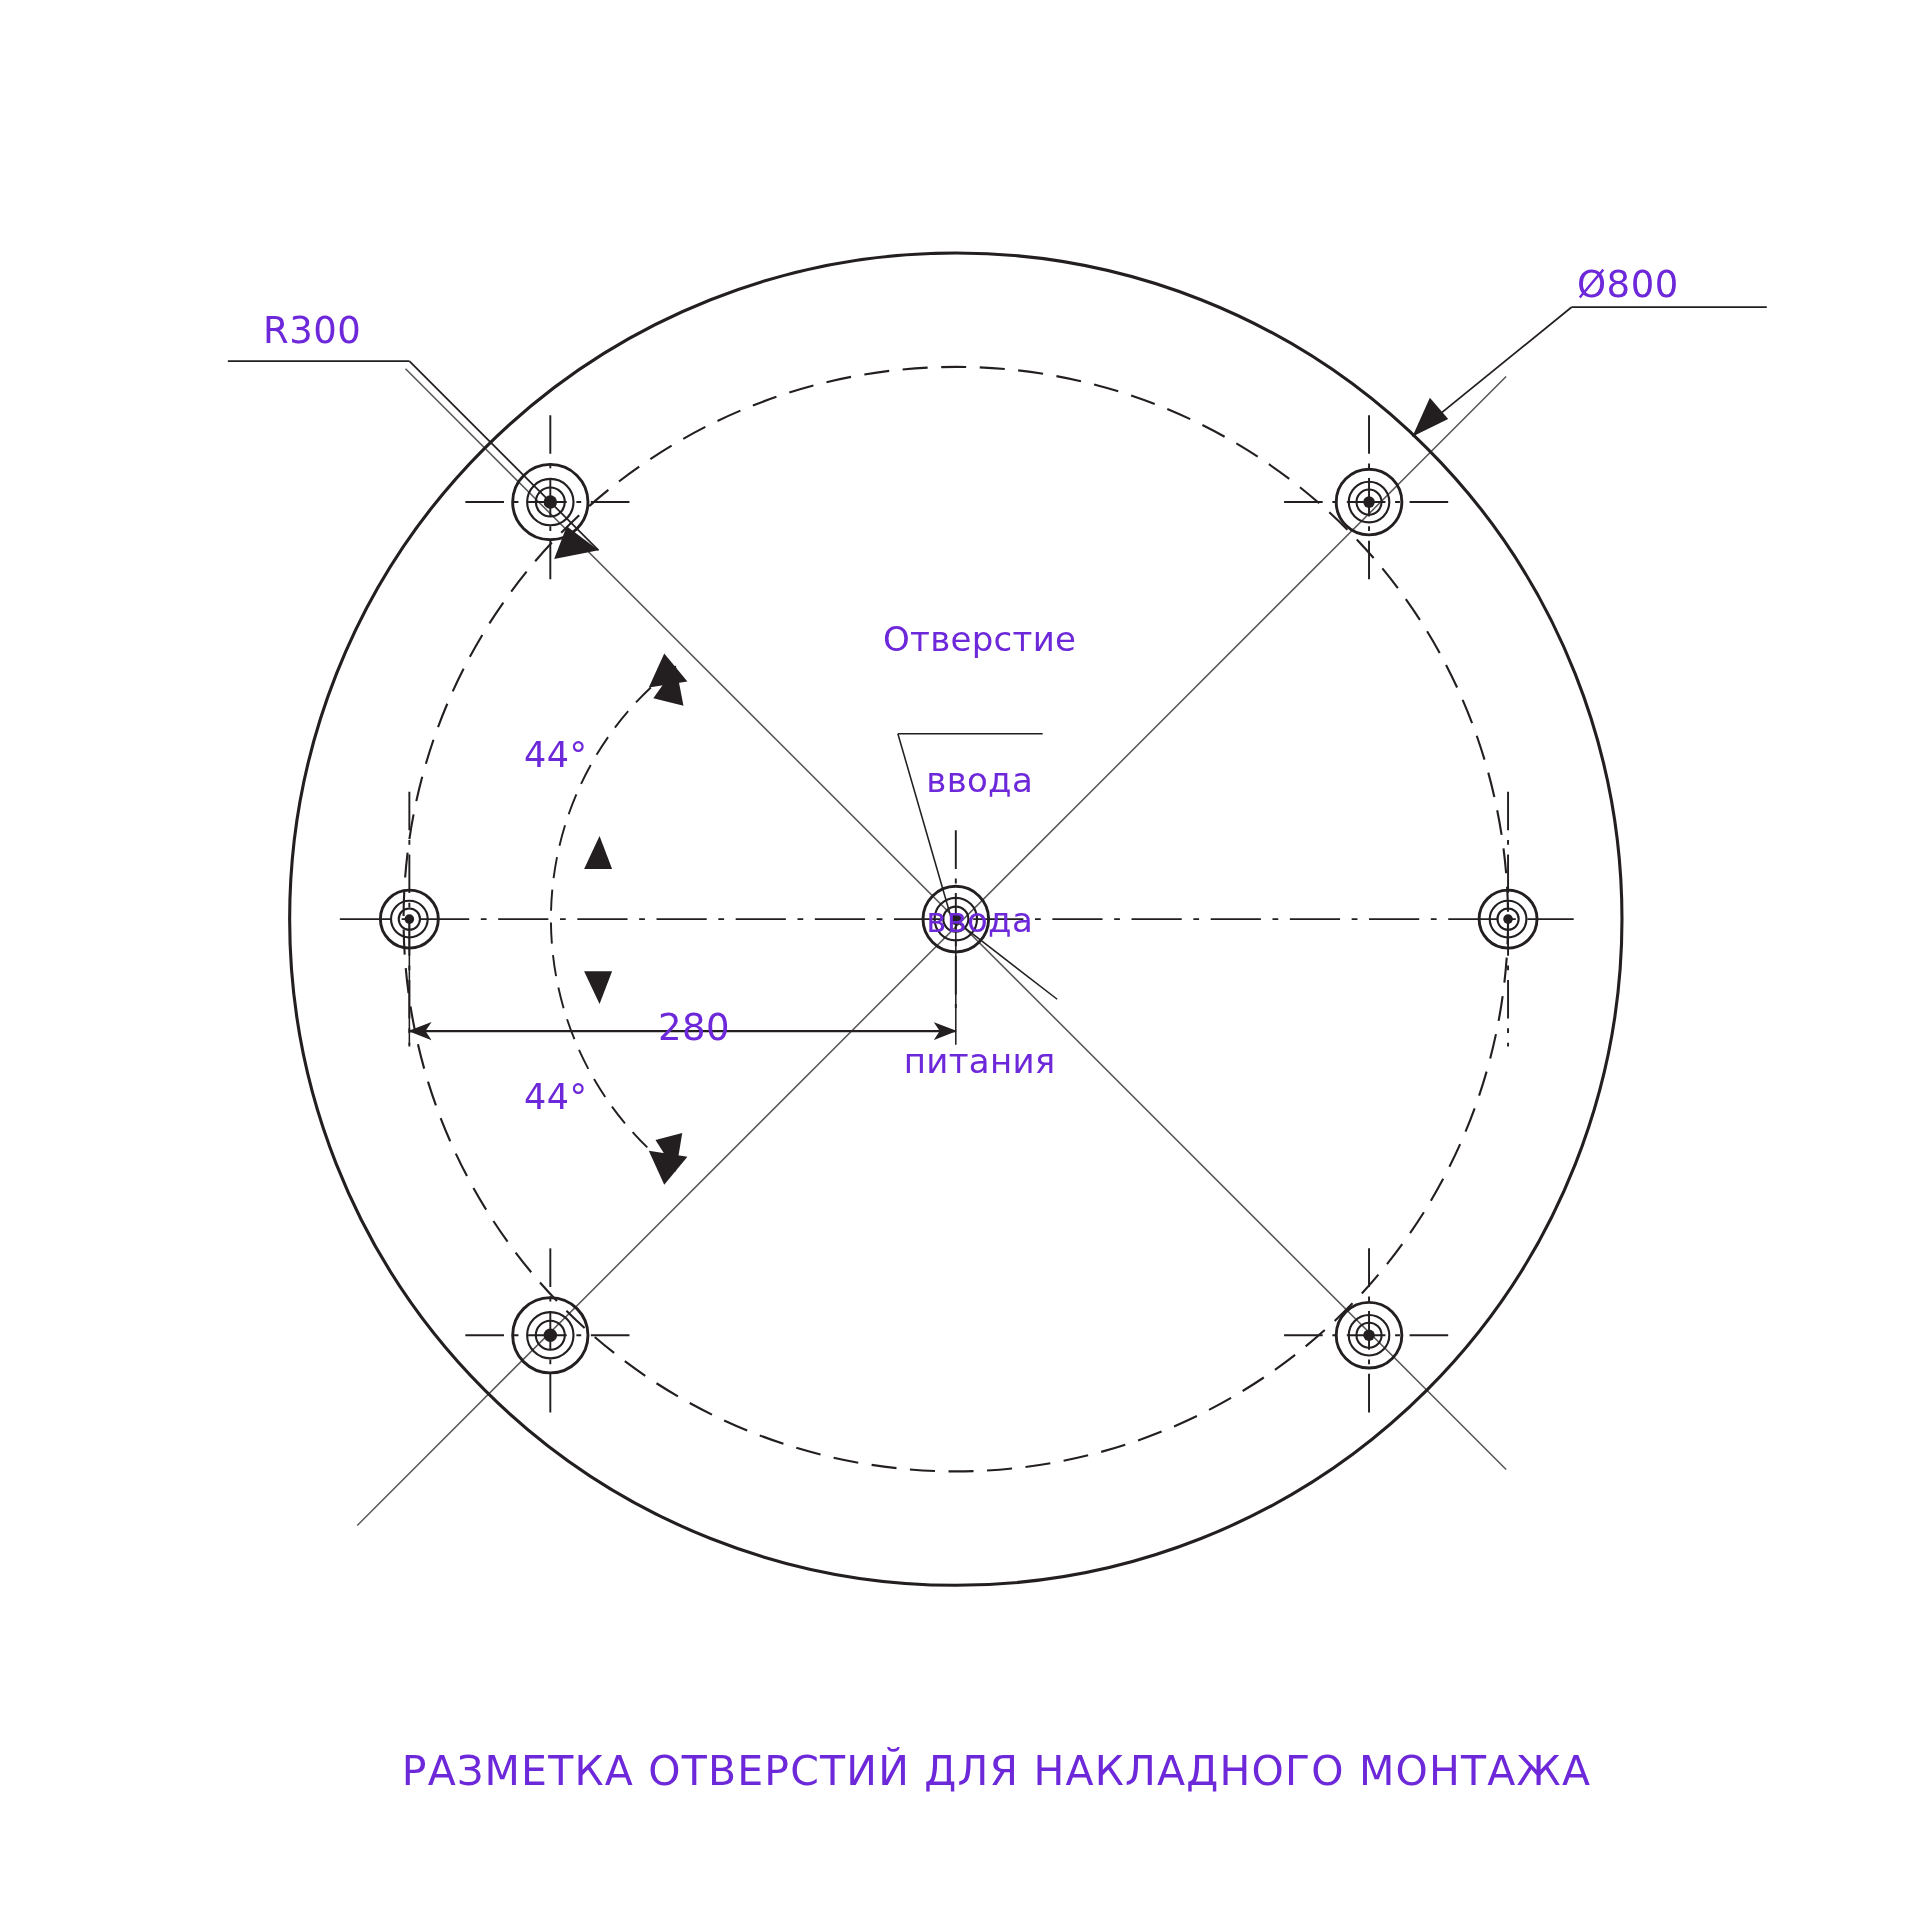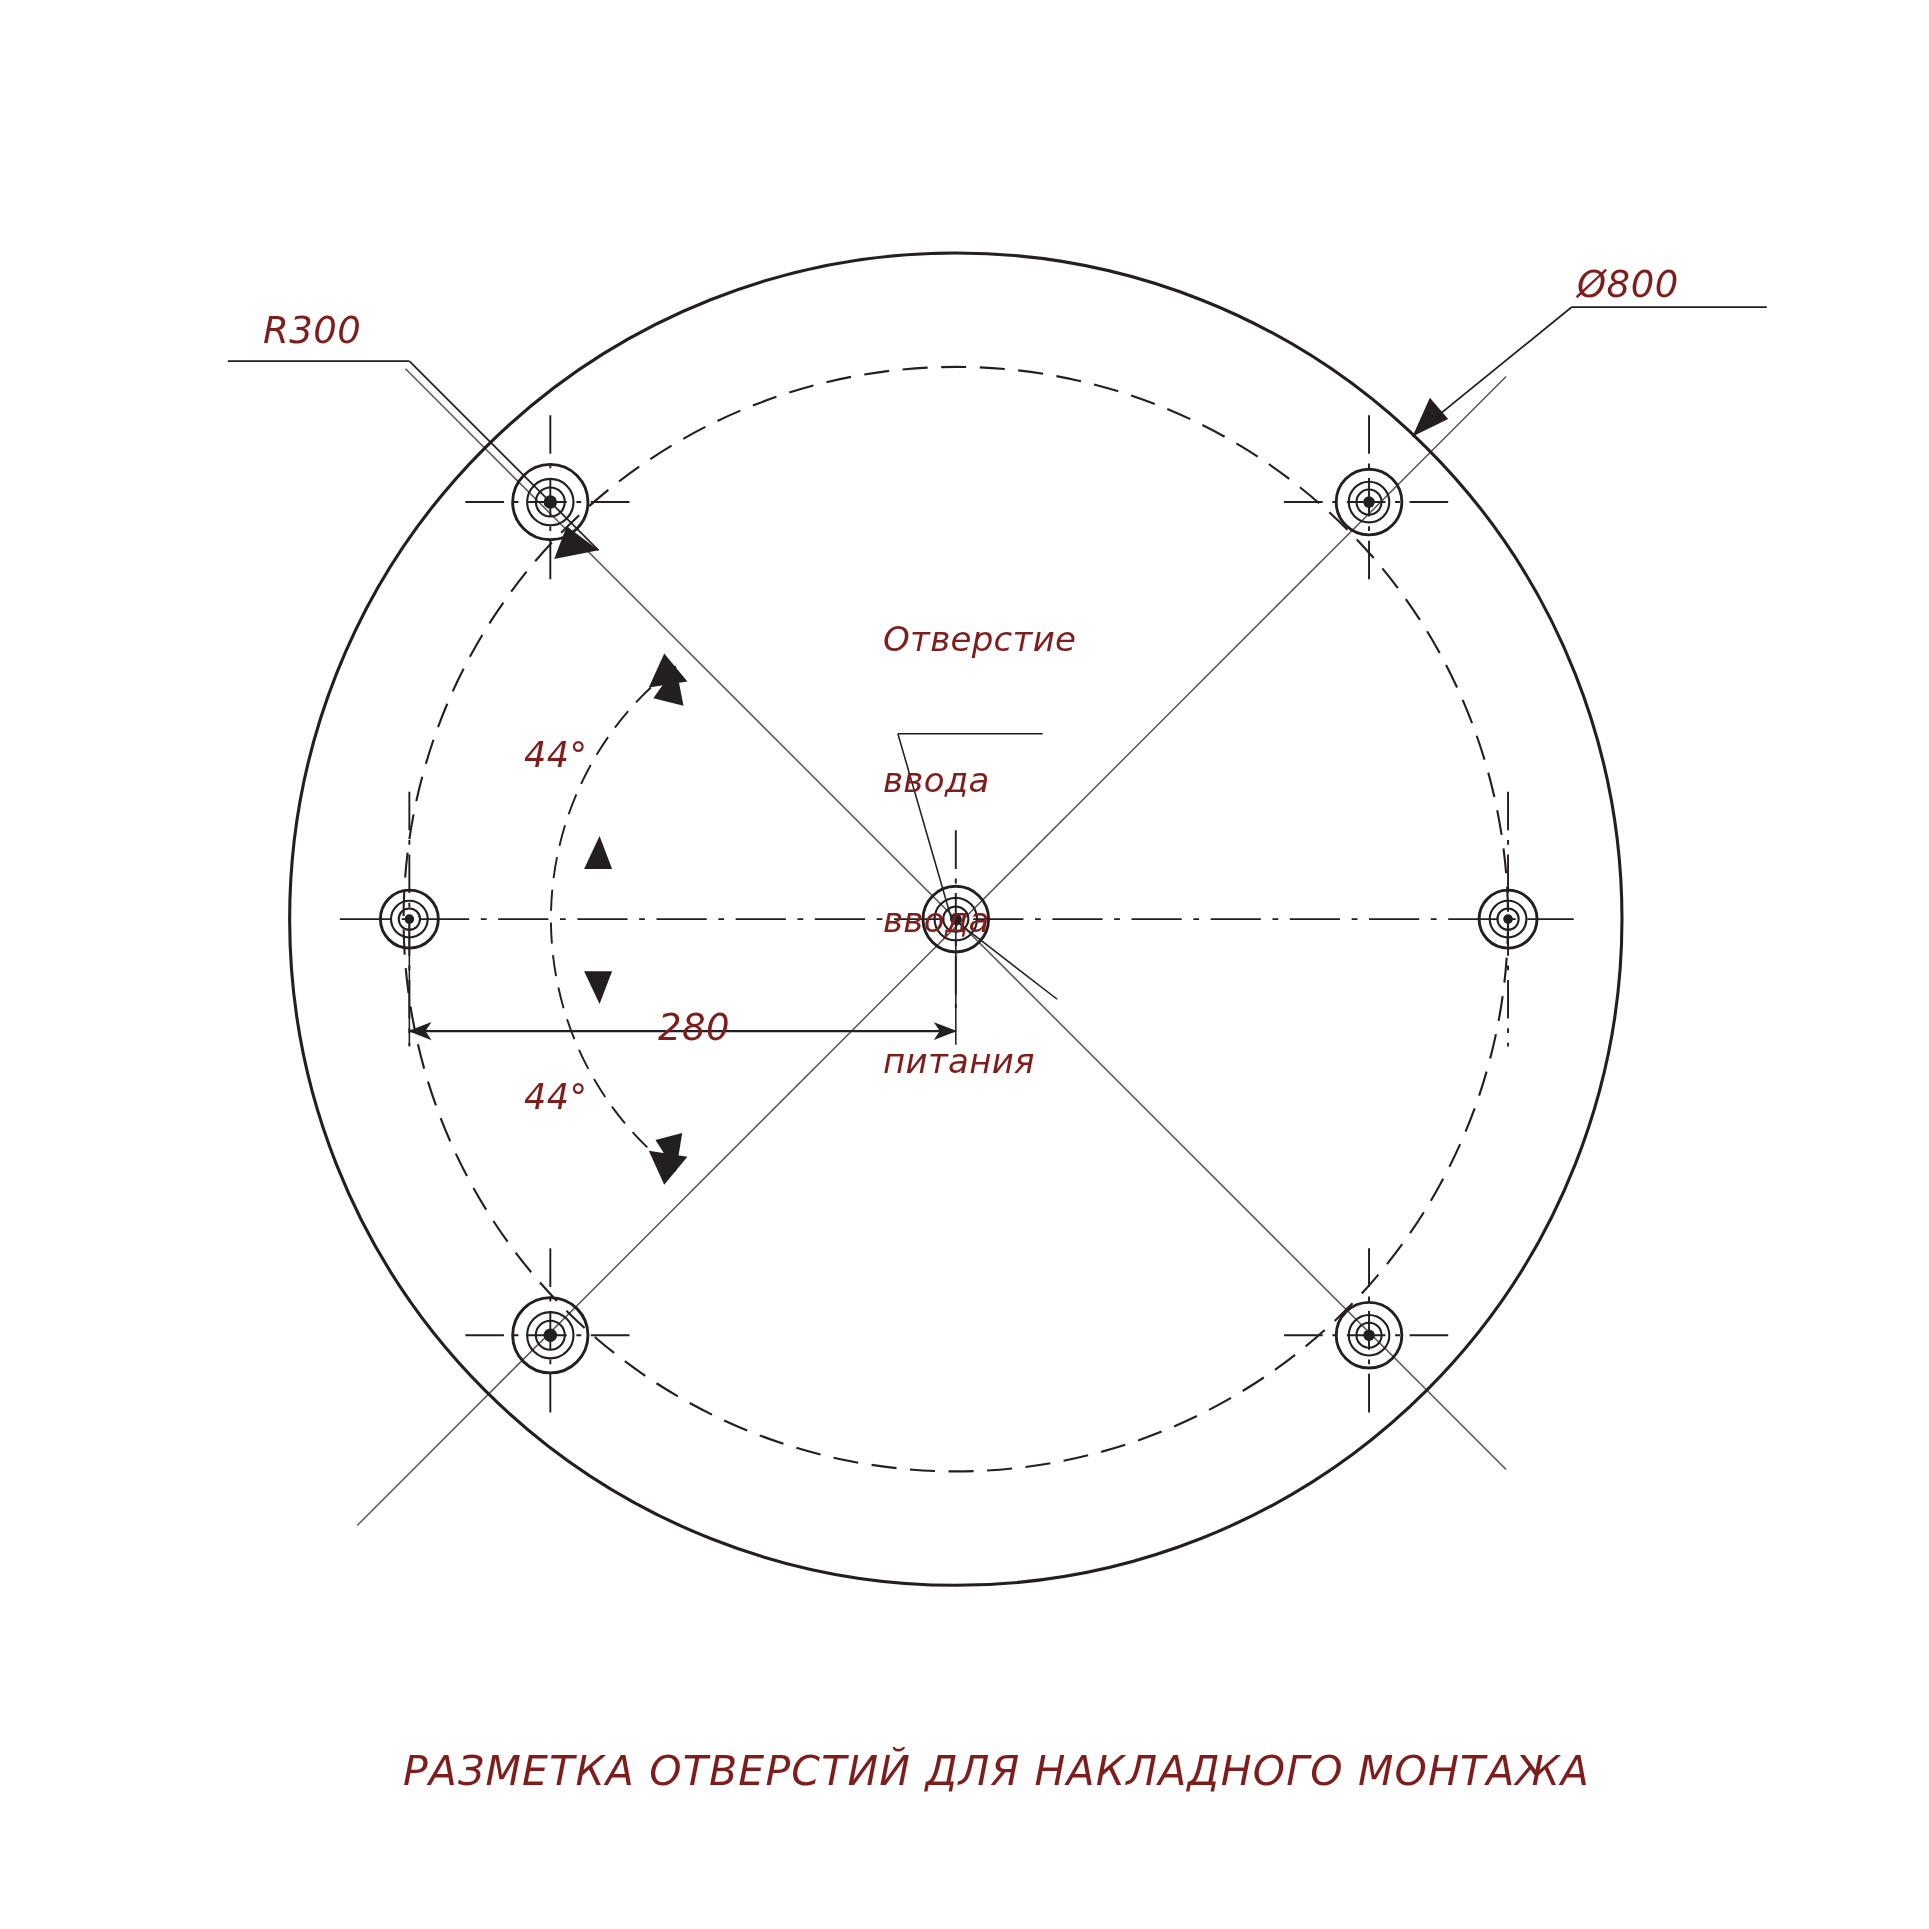--- a/index.html
+++ b/index.html
@@ -22,24 +22,23 @@
   svg#drawing {
     position: absolute;
     left: 0;
     top: 0;
     width: 1929px;
     height: 1929px;
   }
   .lbl {
     position: absolute;
     font-family: "DejaVu Sans", sans-serif;
-    color: #7f1d1d;
+    color: #6d28d9;
     white-space: pre;
     line-height: 1.38;
-    font-style: italic;
   }
   .lbl-r300 {
     left: 263px;
     top: 305px;
     font-size: 37px;
     letter-spacing: 0.5px;
     text-align: right;
   }
   .lbl-d800 {
     left: 1577px;
@@ -63,20 +62,21 @@
     left: 658px;
     top: 1002px;
     font-size: 37px;
     letter-spacing: 0.5px;
   }
   .lbl-cable {
     left: 883px;
     top: 522px;
     font-size: 34px;
     letter-spacing: 0.3px;
+    text-align: center;
   }
   .lbl-cable div { margin: 0; }
   .lbl-title {
     left: 0;
     top: 1743px;
     width: 1929px;
     text-align: center;
     font-size: 41px;
     letter-spacing: 1.2px;
     padding-left: 32px;

